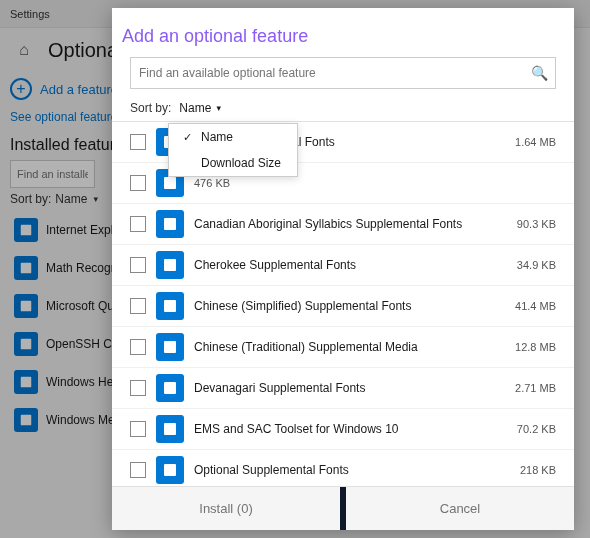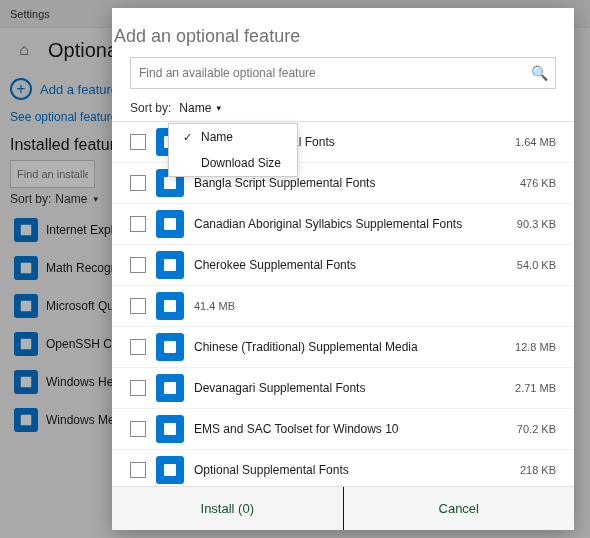--- a/index.html
+++ b/index.html
@@ -156,22 +156,22 @@
       background: white;
       box-shadow: 0 4px 20px rgba(0,0,0,0.3);
       z-index: 20;
       display: flex;
       flex-direction: column;
     }
 
     .modal-title {
       font-size: 18px;
       font-weight: 300;
-      color: #737373;
-      padding: 18px 18px 10px 2px;
+      color: #8b5cf6;
+      padding: 18px 18px 10px 10px;
     }
 
     .modal-search-bar {
       display: flex;
       align-items: center;
       margin: 0 18px 10px 18px;
       border: 1px solid #ccc;
       background: white;
       gap: 19px;
     }
@@ -316,25 +316,25 @@
 
     .footer-btn {
       flex: 1;
       display: flex;
       align-items: center;
       justify-content: center;
       font-size: 13px;
       cursor: pointer;
       border: none;
       background: #f5f5f5;
-      color: #14532d;
+      color: #737373;
     }
 
     .footer-btn + .footer-btn {
-      border-left: 1px solid #0f172a;
+      border-left: 6px solid #0f172a;
     }
 
     .chevron-down {
       font-size: 9px;
       margin-left: 2px;
     }
   </style>
 </head>
 <body>
 
@@ -453,50 +453,50 @@
       <span class="feature-name">Script Supplemental Fonts</span>
       <span class="feature-size">1.64 MB</span>
     </div>
     <div class="feature-item">
       <div class="feature-checkbox"></div>
       <div class="feature-icon">
         <svg viewBox="0 0 16 16">
             <rect x="2" y="2" width="12" height="12" rx="1"></rect>
           </svg>
       </div>
-      <span class="feature-name">Bangla Script Supplemental Fonts</span>
       <span class="feature-size">476 KB</span>
     </div>
     <div class="feature-item">
       <div class="feature-checkbox"></div>
       <div class="feature-icon">
         <svg viewBox="0 0 16 16">
             <rect x="2" y="2" width="12" height="12" rx="1"></rect>
           </svg>
       </div>
       <span class="feature-name">Canadian Aboriginal Syllabics Supplemental Fonts</span>
       <span class="feature-size">90.3 KB</span>
     </div>
     <div class="feature-item">
       <div class="feature-checkbox"></div>
       <div class="feature-icon">
         <svg viewBox="0 0 16 16">
             <rect x="2" y="2" width="12" height="12" rx="1"></rect>
           </svg>
       </div>
       <span class="feature-name">Cherokee Supplemental Fonts</span>
-      <span class="feature-size">54.0 KB</span>
-    </div>
-    <div class="feature-item">
-      <div class="feature-checkbox"></div>
-      <div class="feature-icon">
-        <svg viewBox="0 0 16 16">
-            <rect x="2" y="2" width="12" height="12" rx="1"></rect>
-          </svg>
-      </div>
+      <span class="feature-size">34.9 KB</span>
+    </div>
+    <div class="feature-item">
+      <div class="feature-checkbox"></div>
+      <div class="feature-icon">
+        <svg viewBox="0 0 16 16">
+            <rect x="2" y="2" width="12" height="12" rx="1"></rect>
+          </svg>
+      </div>
+      <span class="feature-name">Chinese (Simplified) Supplemental Fonts</span>
       <span class="feature-size">41.4 MB</span>
     </div>
     <div class="feature-item">
       <div class="feature-checkbox"></div>
       <div class="feature-icon">
         <svg viewBox="0 0 16 16">
             <rect x="2" y="2" width="12" height="12" rx="1"></rect>
           </svg>
       </div>
       <span class="feature-name">Chinese (Traditional) Supplemental Media</span>

